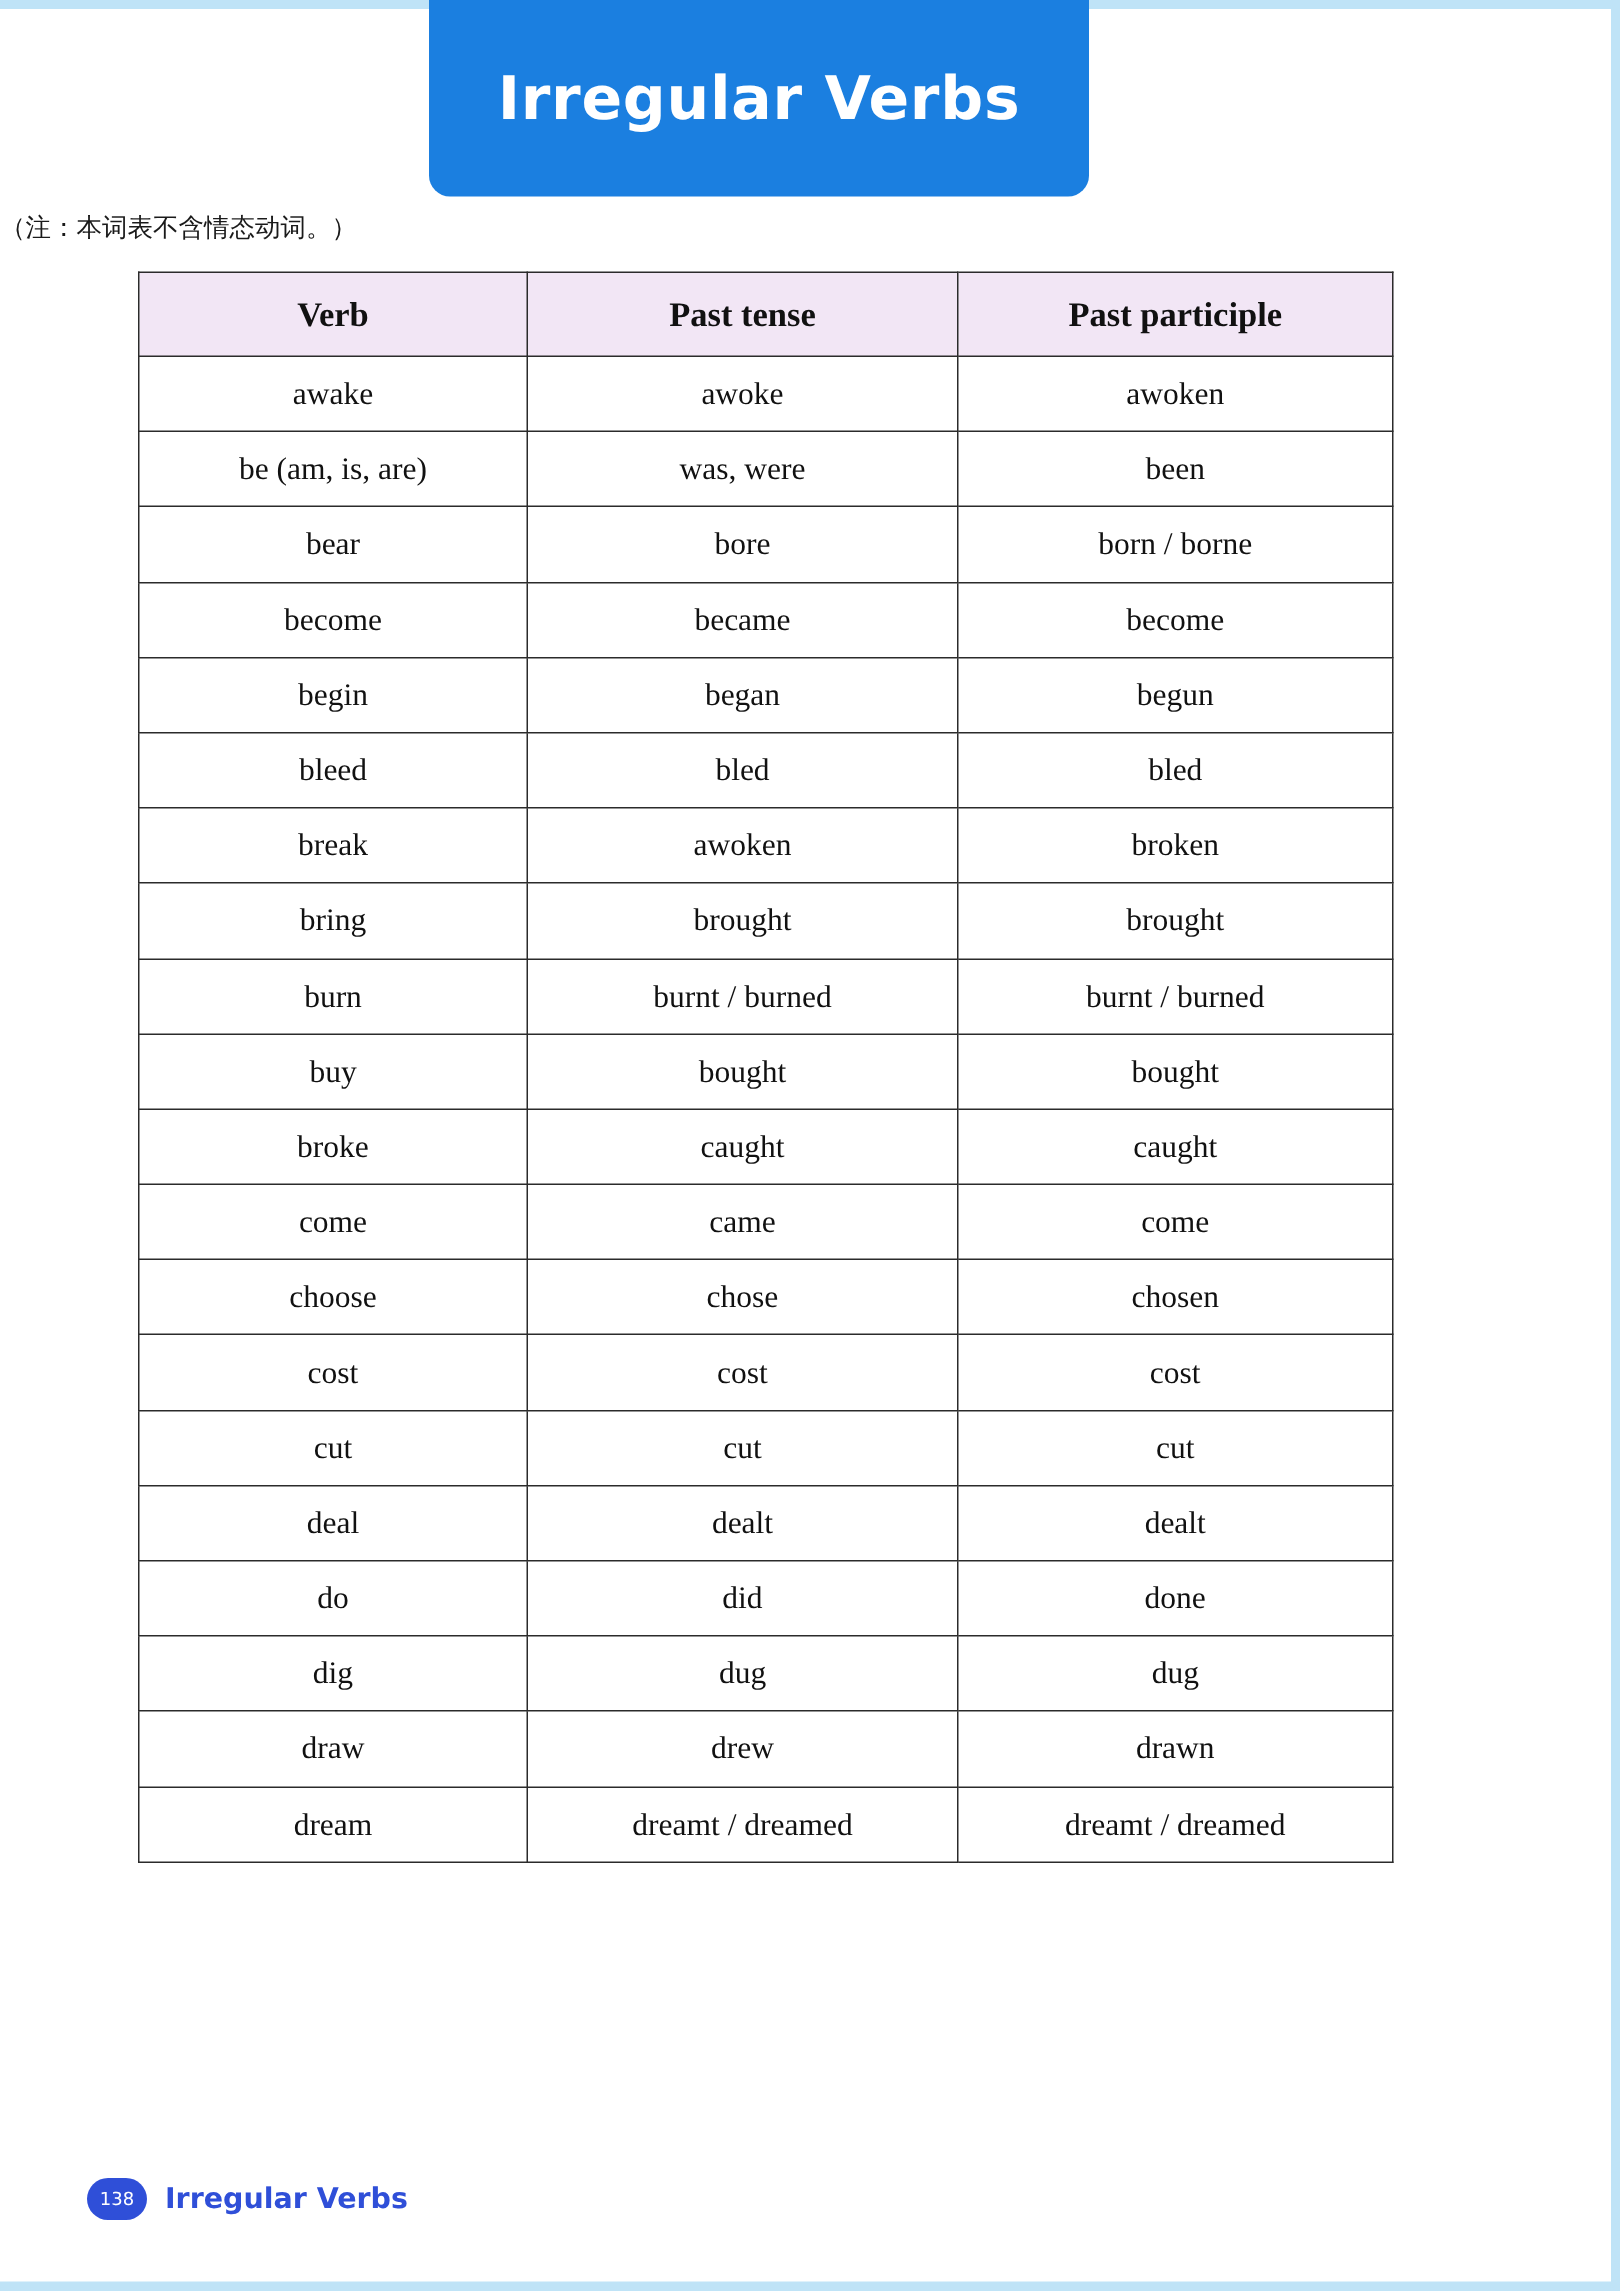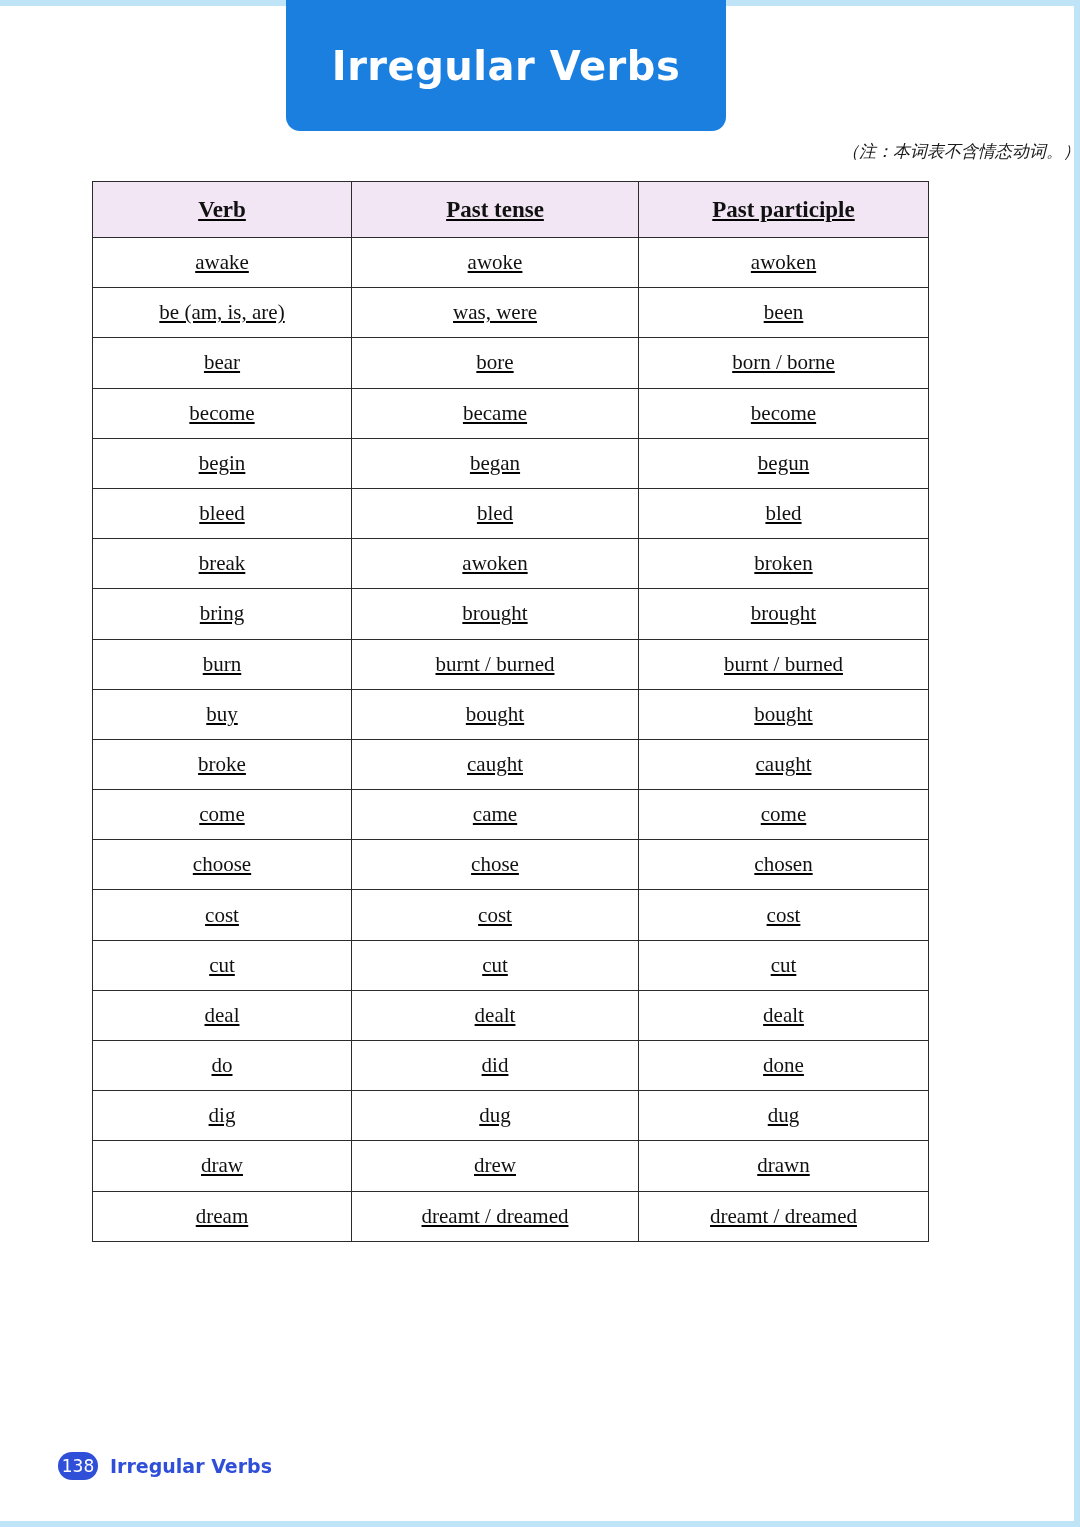--- a/index.html
+++ b/index.html
@@ -58,33 +58,31 @@
     font-weight: bold;
     font-size: 40px;
     letter-spacing: 0.5px;
   }
 
   .note-line {
     position: absolute;
     top: 140px;
     left: 0;
     width: 1080px;
-    text-align: right;
+    text-align: left;
     font-family: "DejaVu Sans", sans-serif;
     font-size: 17px;
     color: #1a1a1a;
-    font-style: italic;
   }
 
   .verb-table-wrap {
     position: absolute;
     left: 92px;
     top: 181px;
     width: 836px;
-    text-decoration: underline;
   }
   table.verb-table {
     border-collapse: collapse;
     width: 836px;
     table-layout: fixed;
   }
   table.verb-table th,
   table.verb-table td {
     border: 1px solid #2b2b2b;
     text-align: center;
@@ -116,21 +114,21 @@
     align-items: center;
     gap: 12px;
   }
   .footer .page-badge {
     width: 40px;
     height: 28px;
     border-radius: 14px;
     background: #2f4fd8;
     color: #ffffff;
     font-family: "DejaVu Sans", sans-serif;
-    font-size: 17px;
+    font-size: 12px;
     display: flex;
     align-items: center;
     justify-content: center;
   }
   .footer .footer-label {
     color: #2f4fd8;
     font-family: "DejaVu Sans", sans-serif;
     font-size: 19px;
     font-weight: bold;
   }

